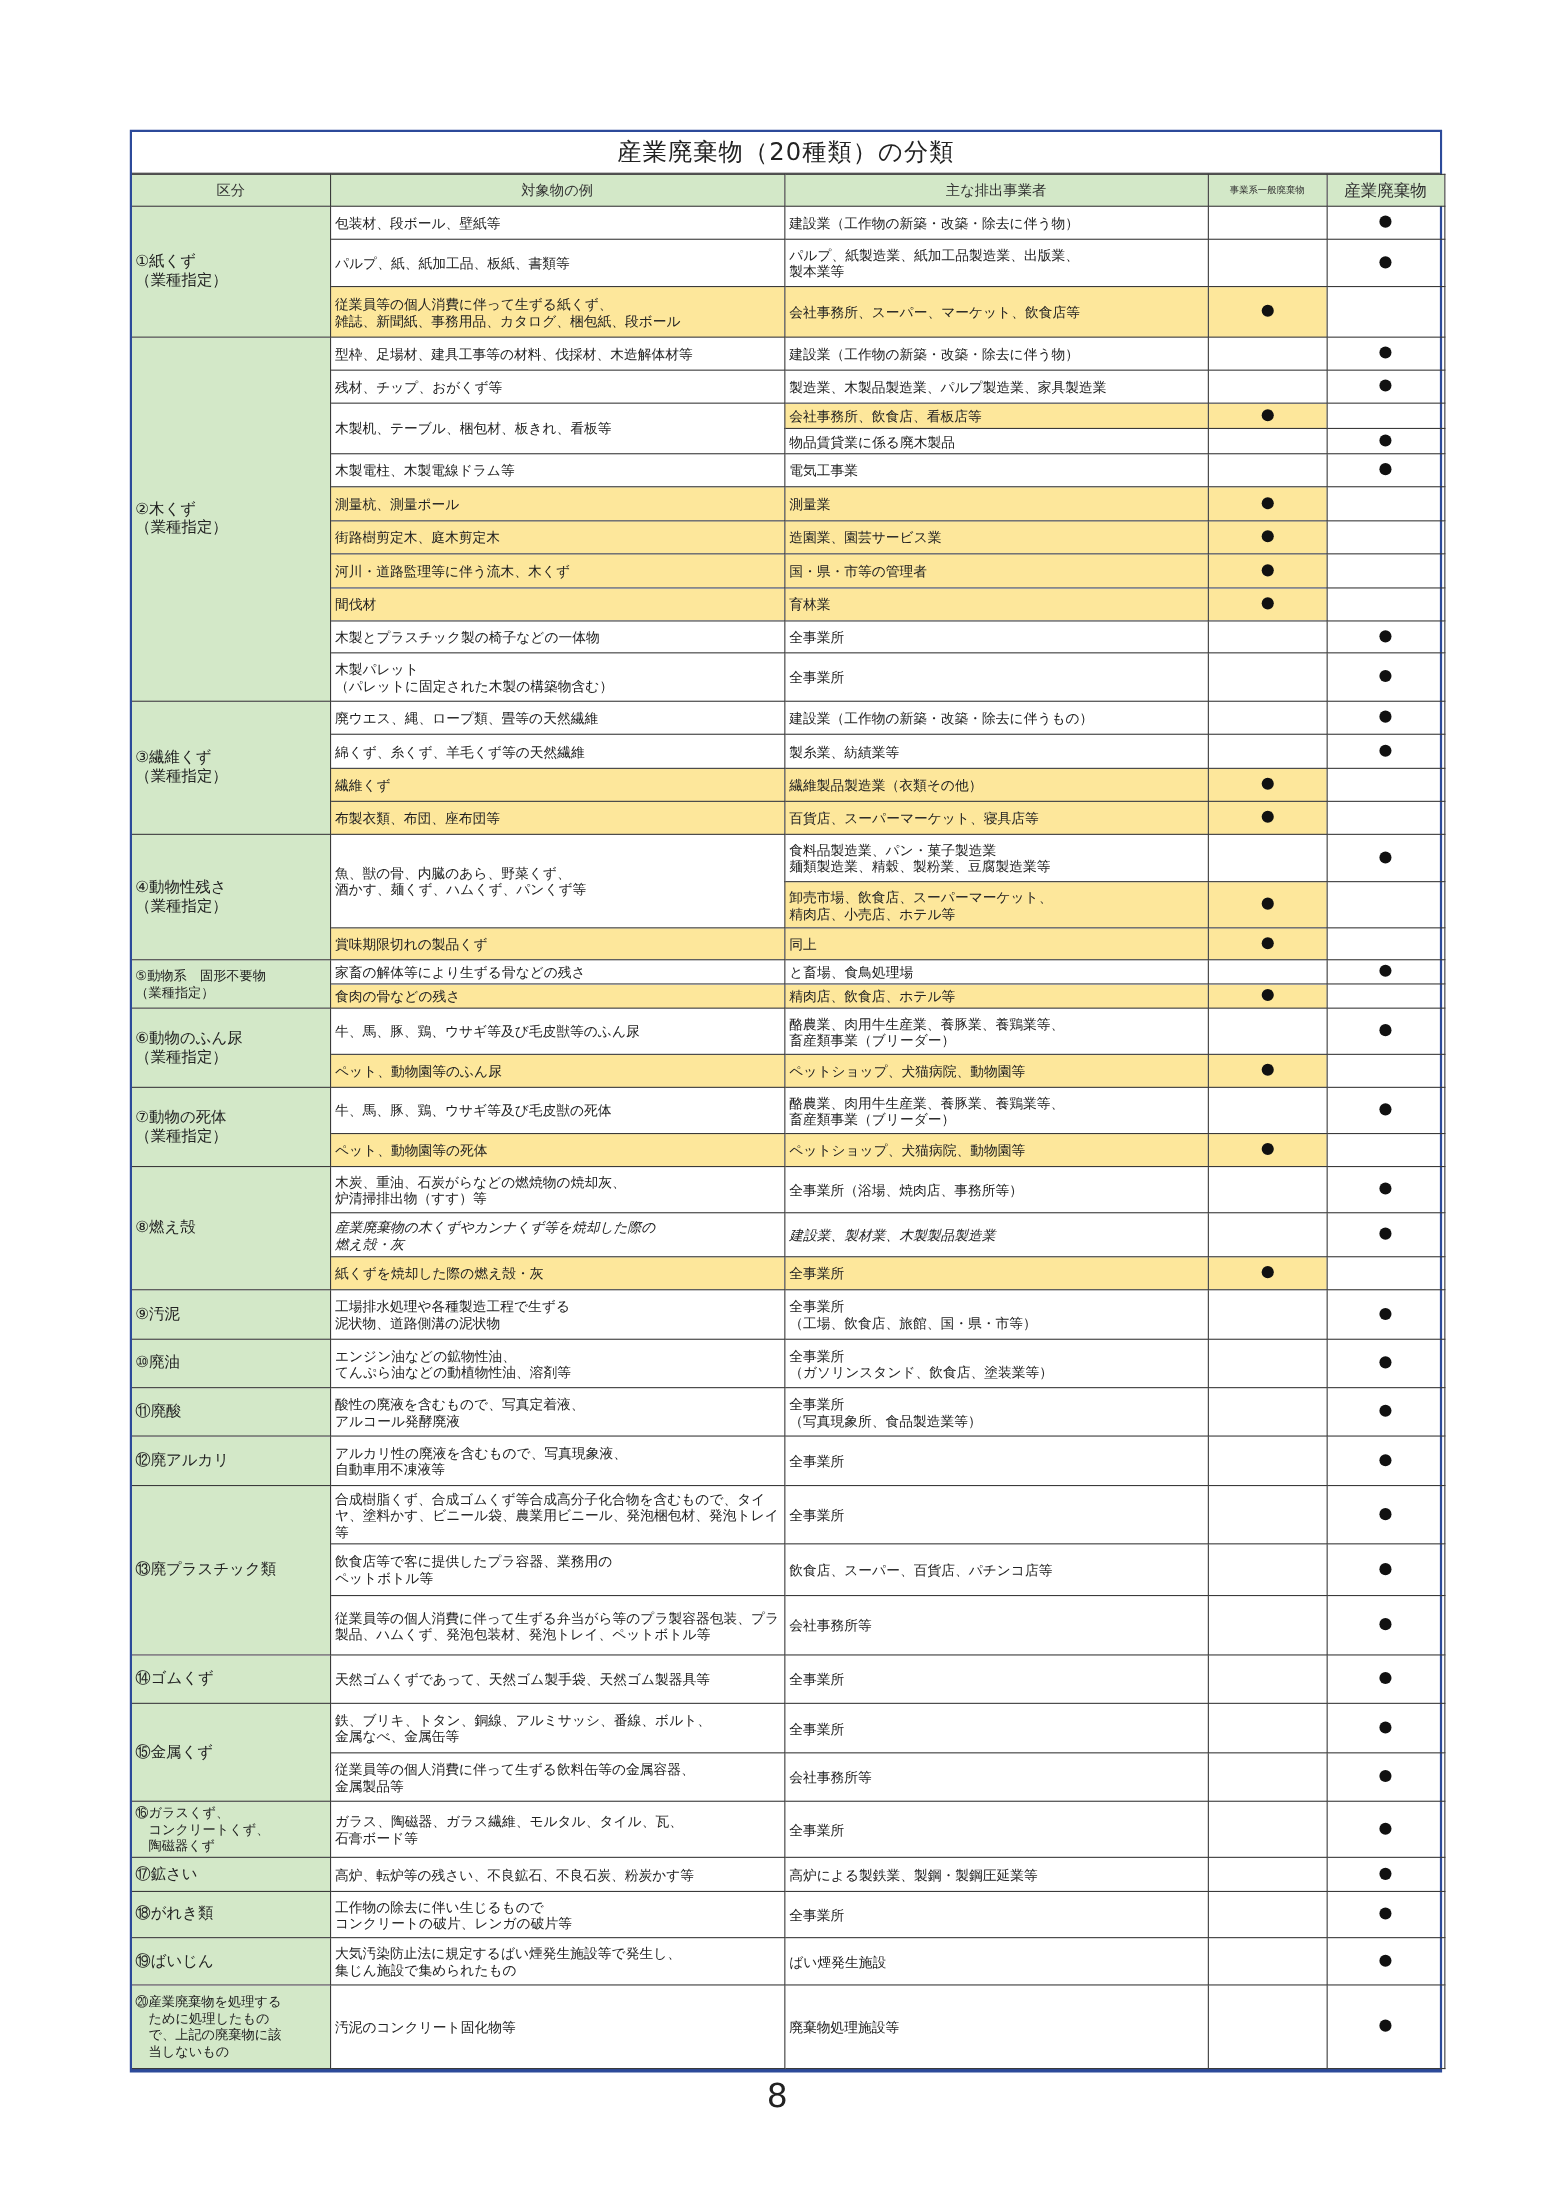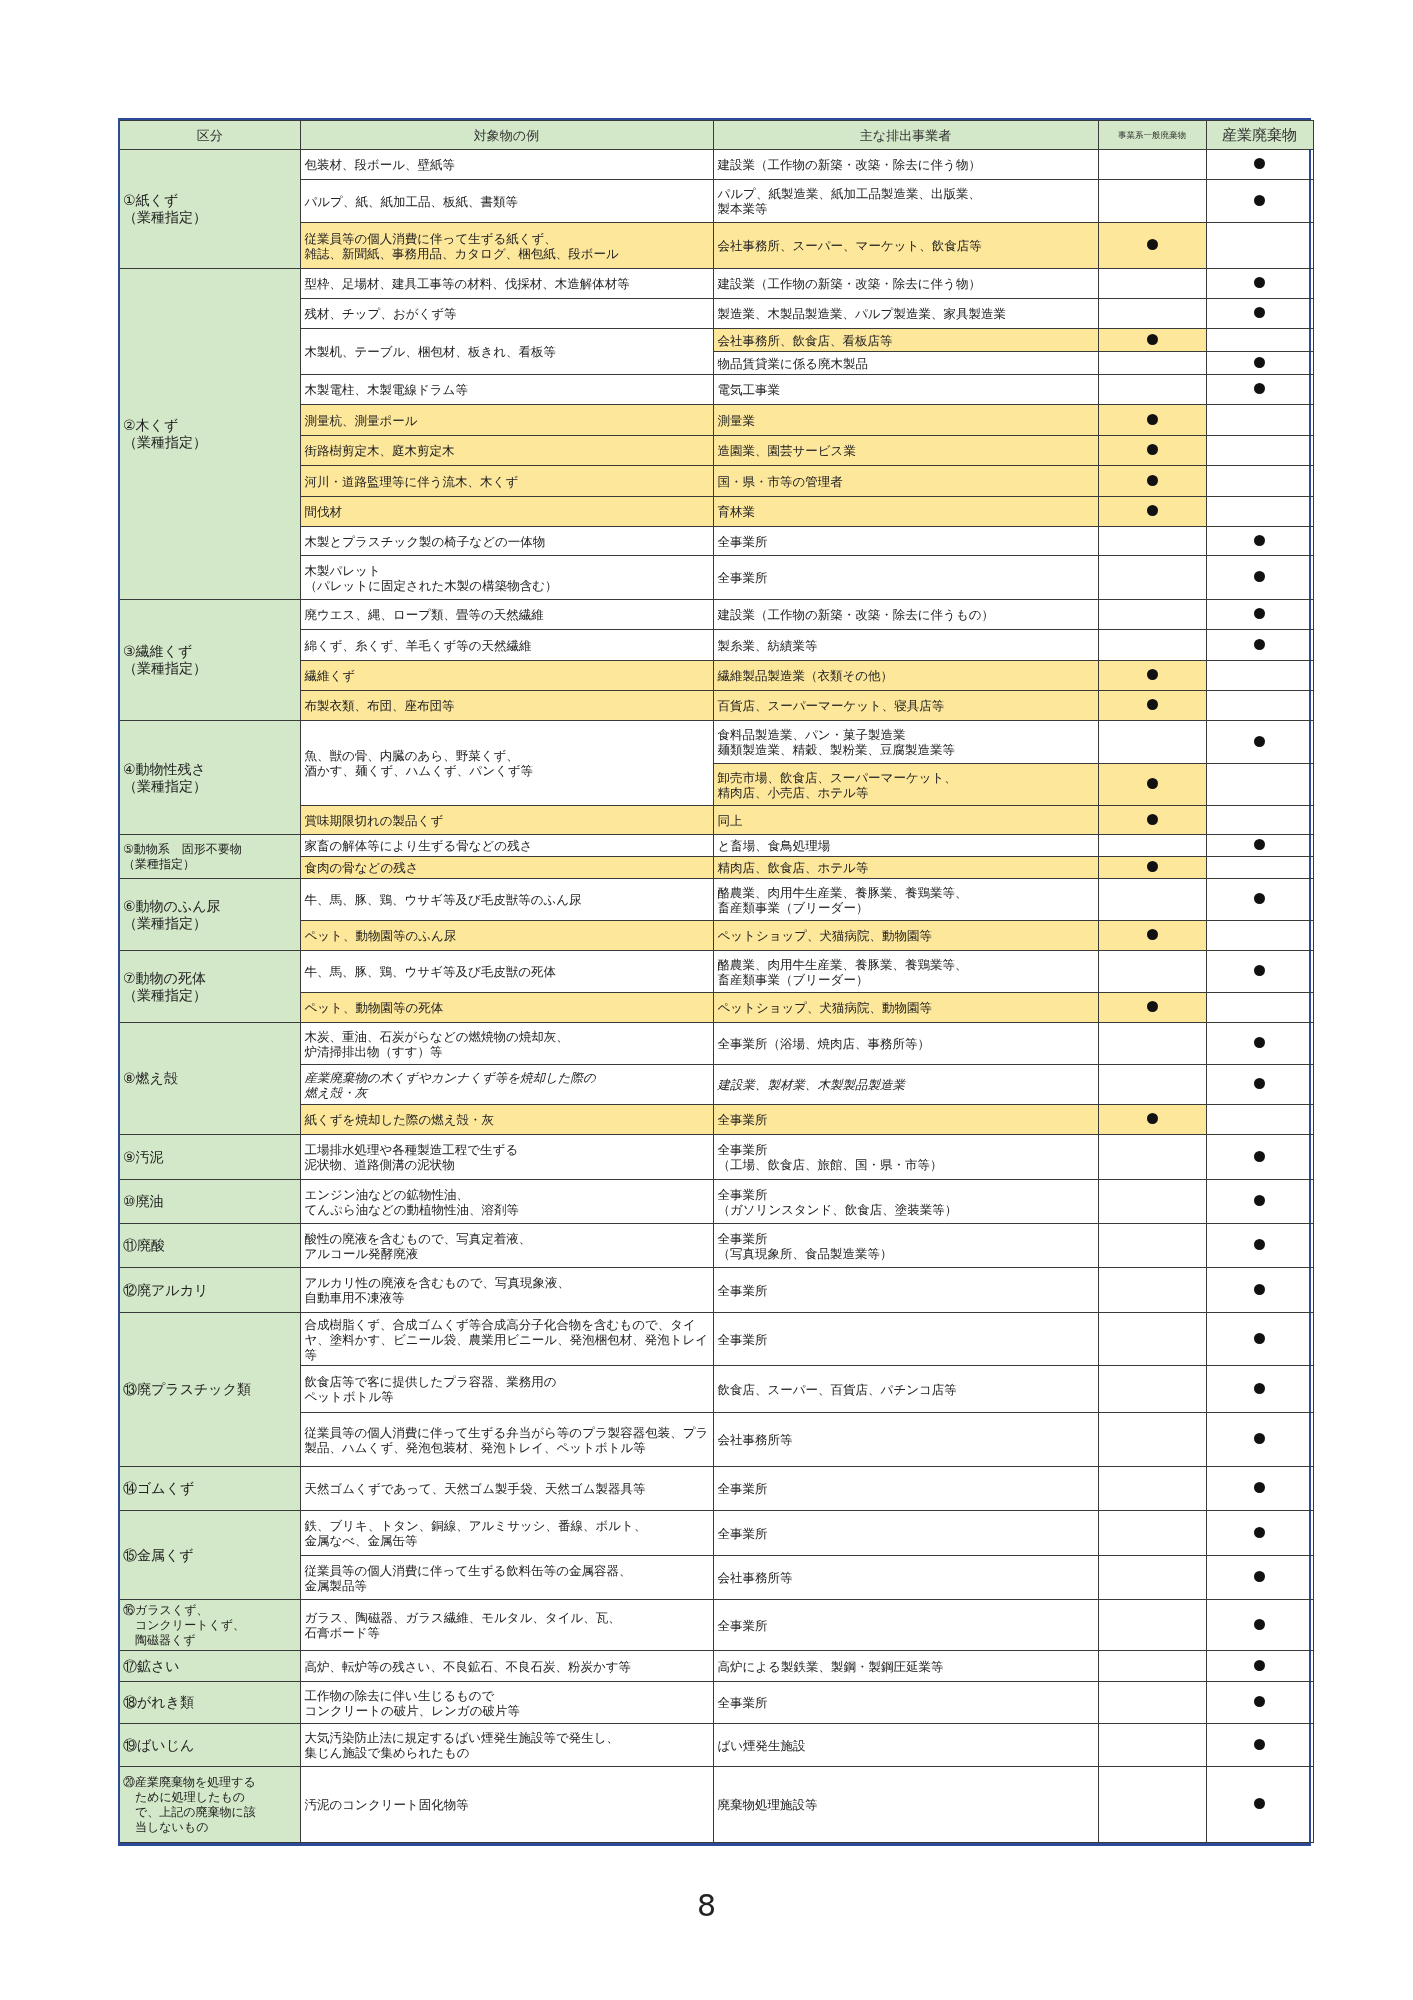--- a/index.html
+++ b/index.html
@@ -17,20 +17,21 @@
   td.mark{text-align:center;padding:0;}
   .dot{display:inline-block;width:11px;height:11px;border-radius:50%;background:#111;}
   tr:first-child th:first-child, tr td:first-child{border-left:none;}
   .pnum{position:absolute;left:0;width:1413px;top:1888px;text-align:center;font-size:30px;font-family:"DejaVu Sans",sans-serif;color:#222;}
   .pre{white-space:pre-line;}
 </style>
 </head>
 <body>
 
 <div id="sheet">
+  <div class="title">産業廃棄物（20種類）の分類</div>
   <table>
     <colgroup>
       <col style="width:180px">
         <col style="width:413px">
         <col style="width:385px">
         <col style="width:108px">
         <col style="width:107px">
     </colgroup>
     <thead>
       <tr>

